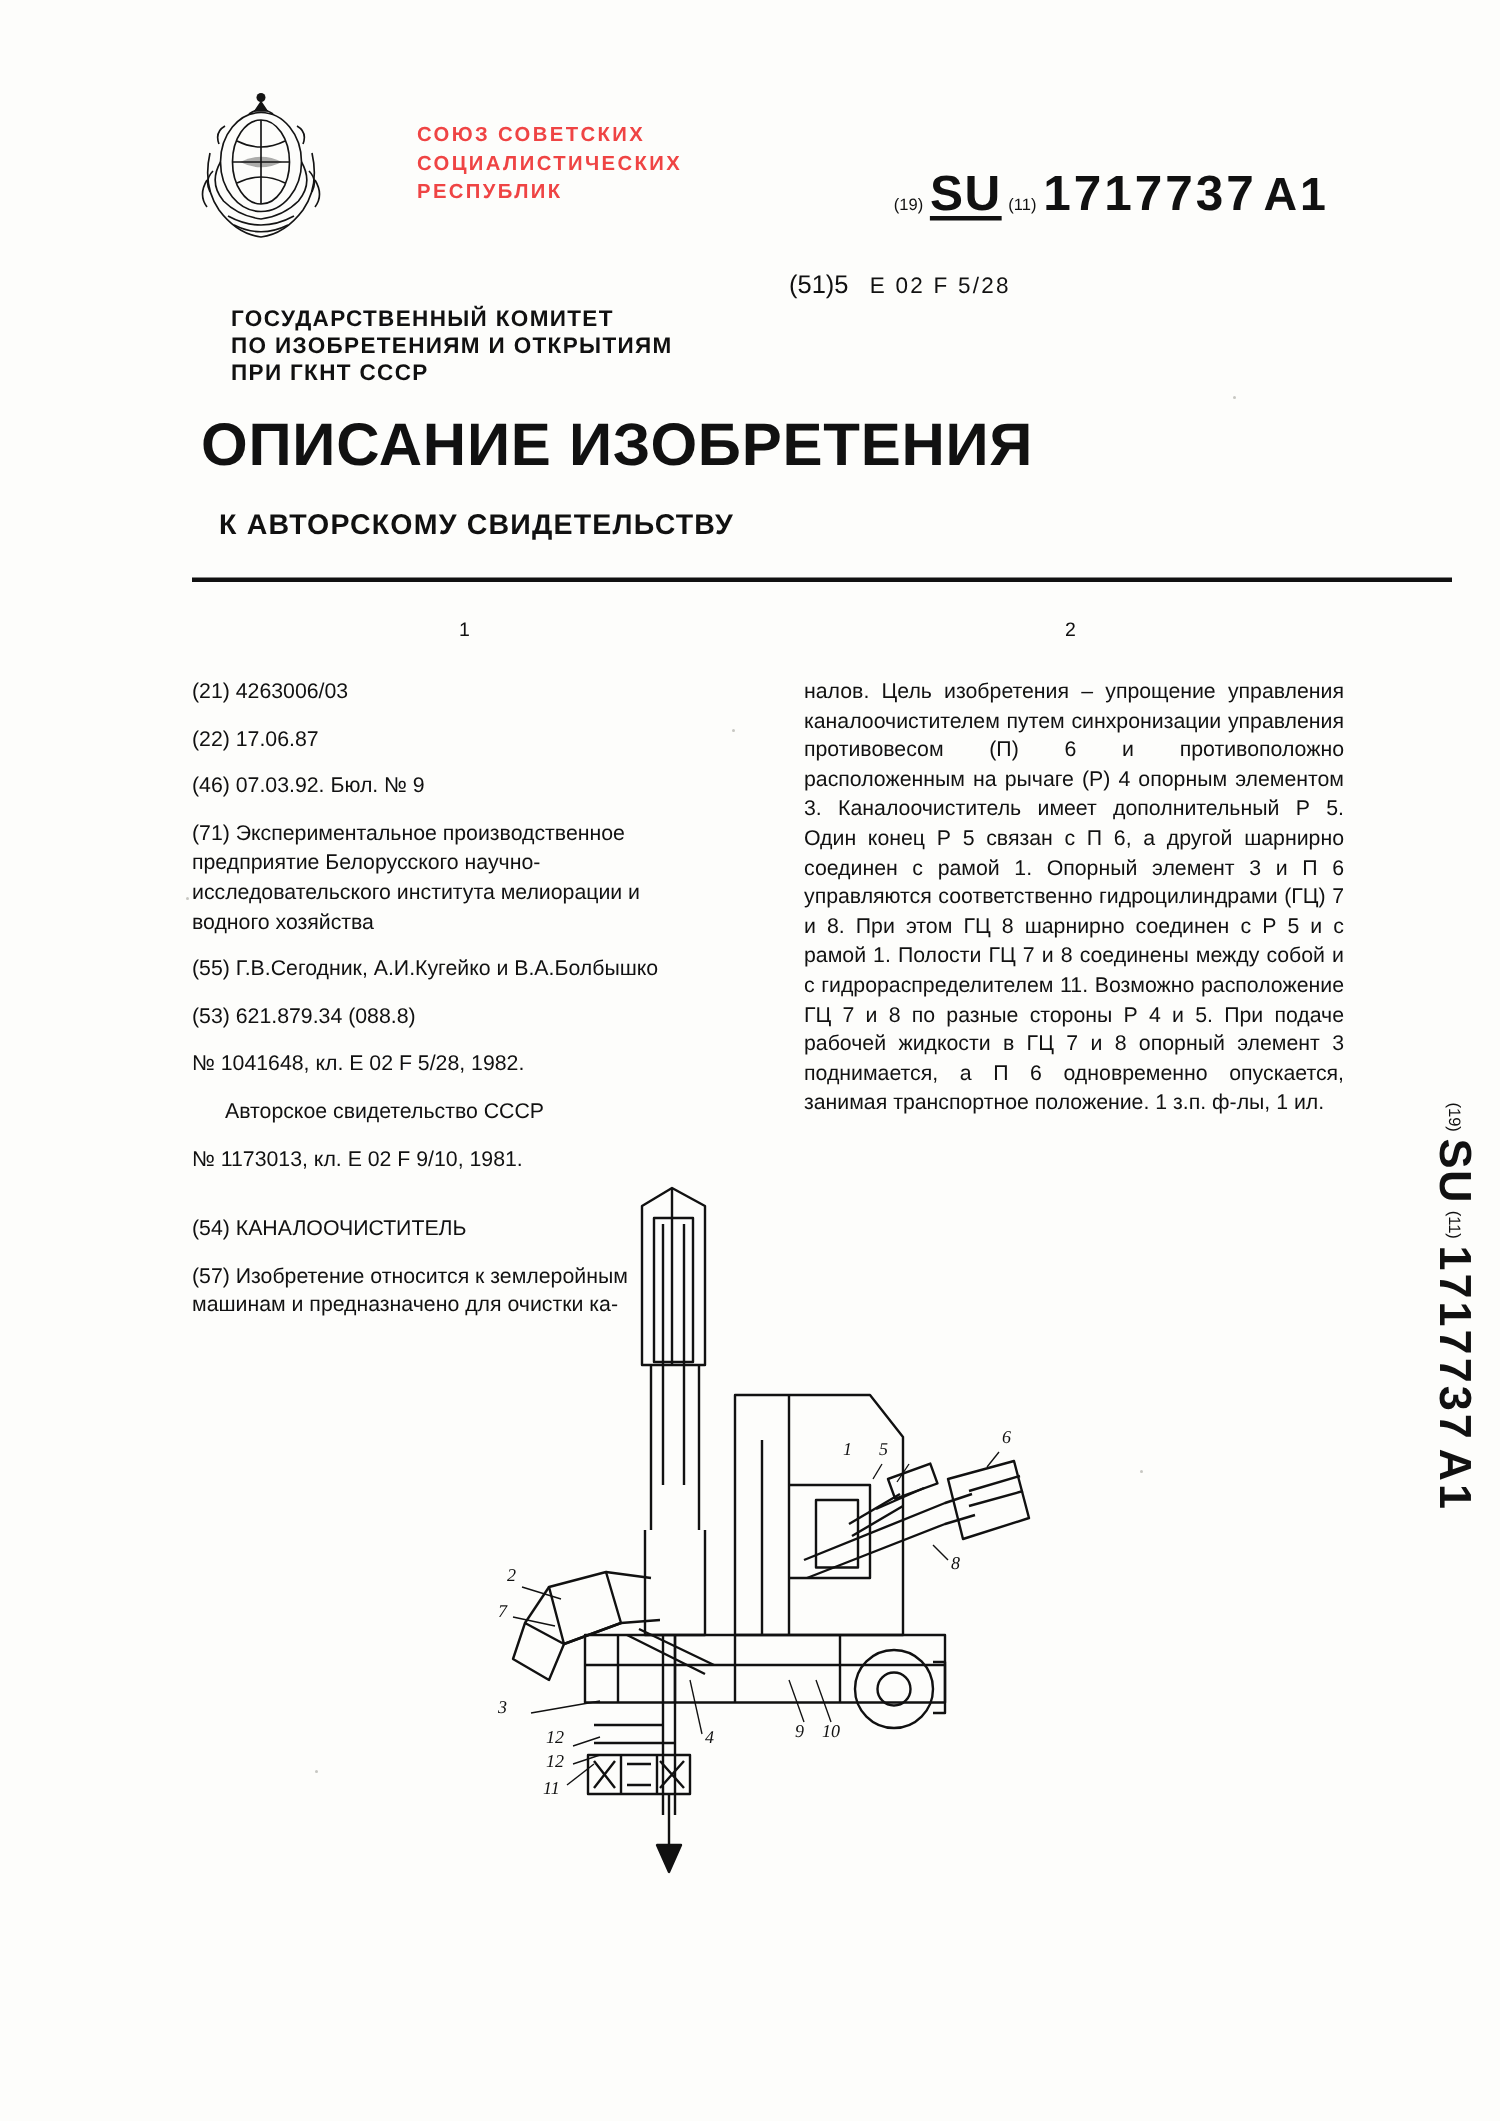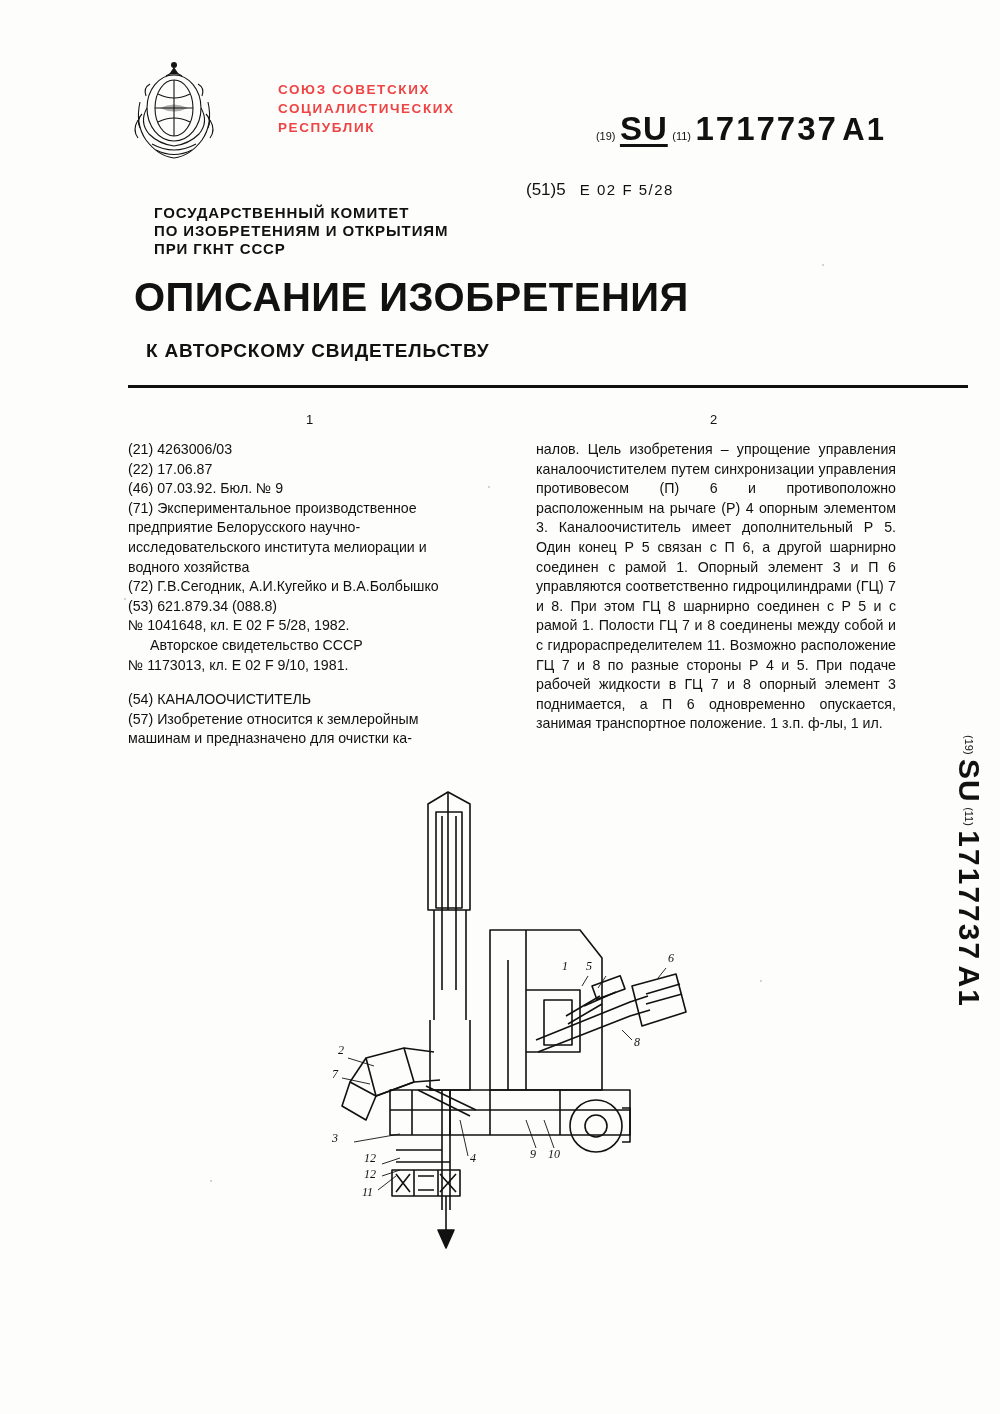--- a/index.html
+++ b/index.html
@@ -128,21 +128,21 @@
 
   .col {
     position: absolute;
     top: 440px;
     font-size: 14.2px;
     line-height: 19.6px;
     color: #111;
   }
   .col.left { left: 128px; width: 352px; }
   .col.right { left: 536px; width: 360px; text-align: justify; }
-  .col p { margin: 0 0 0 0; }
+  .col p { margin: 12px 0 0 0; }
   .col .indent { text-indent: 22px; }
   .col .gap { height: 15px; }
 
   .invtitle {
     font-weight: normal;
   }
   
   .side {
     position: absolute;
     right: 14px;
@@ -238,21 +238,21 @@
   <div class="rule"></div>
 
   <div class="colnum left">1</div>
   <div class="colnum right">2</div>
 
   <div class="col left">
     <p>(21) 4263006/03</p>
     <p>(22) 17.06.87</p>
     <p>(46) 07.03.92. Бюл. № 9</p>
     <p>(71) Экспериментальное производственное предприятие Белорусского научно-исследовательского института мелиорации и водного хозяйства</p>
-    <p>(72) Г.В.Сегодник, А.И.Кугейко и В.А.Болбышко</p>
+    <p>(55) Г.В.Сегодник, А.И.Кугейко и В.А.Болбышко</p>
     <p>(53) 621.879.34 (088.8)</p>
     <p>№ 1041648, кл. Е 02 F 5/28, 1982.</p>
     <p class="indent">Авторское свидетельство СССР</p>
     <p>№ 1173013, кл. Е 02 F 9/10, 1981.</p>
     <div class="gap"></div>
     <p class="invtitle">(54) КАНАЛООЧИСТИТЕЛЬ</p>
     <p>(57) Изобретение относится к землеройным машинам и предназначено для очистки ка-</p>
   </div>
 
   <div class="col right">

